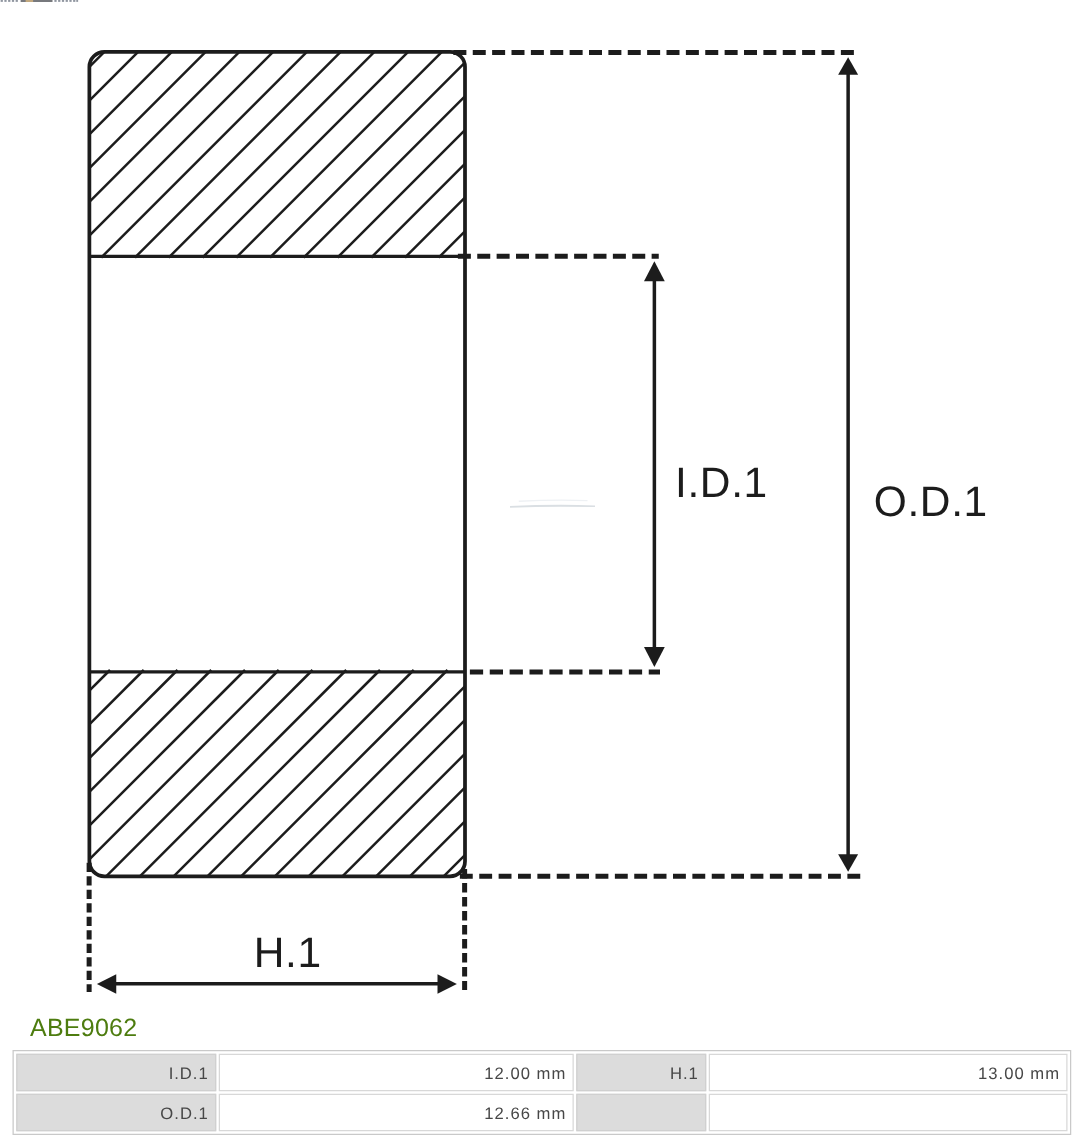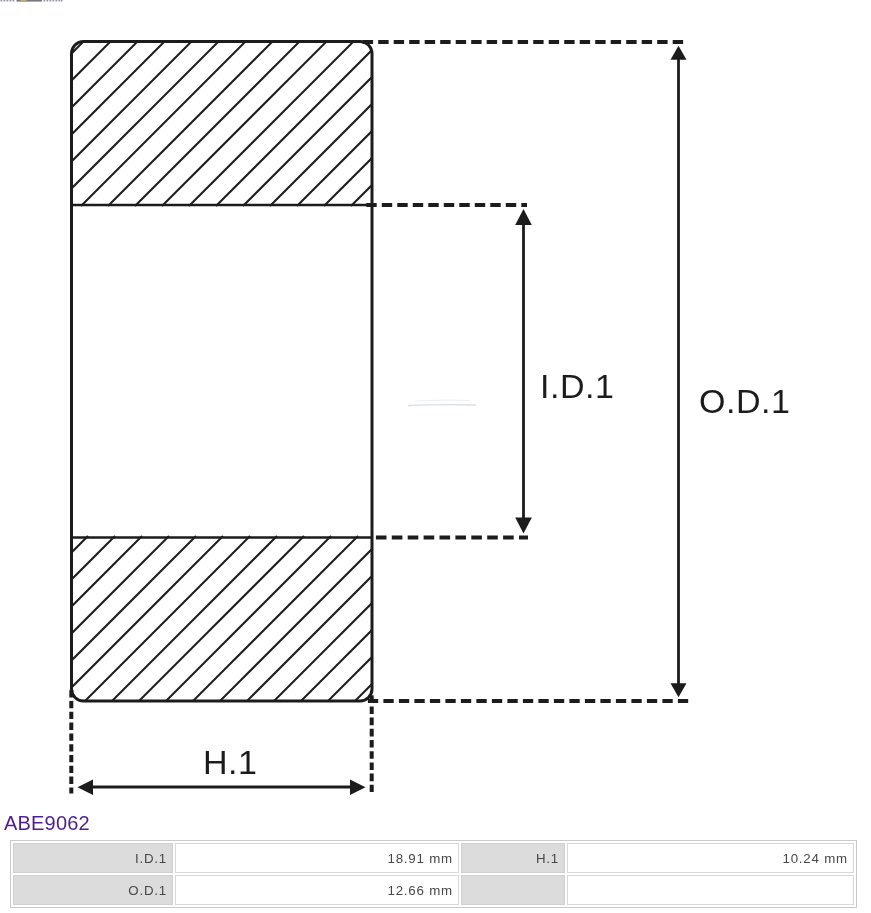--- a/index.html
+++ b/index.html
@@ -1,18 +1,18 @@
 <!DOCTYPE html>
 <html><head>
 <meta charset="utf-8">
 <style>
   html,body{margin:0;padding:0;background:#ffffff;}
   body{width:871px;height:913px;position:relative;font-family:"Liberation Sans",sans-serif;overflow:hidden;}
   #stage{position:absolute;left:0;top:0;width:871px;height:913px;}
-  .partno{position:absolute;left:4px;top:812px;font-size:20px;color:#4c1d95;letter-spacing:0.2px;}
+  .partno{position:absolute;left:24px;top:812px;font-size:20px;color:#4d7c0f;letter-spacing:0.2px;}
   table.spec{position:absolute;left:10px;top:840px;width:847px;border-collapse:separate;border-spacing:2px;border:1px solid #c9c9c9;table-layout:fixed;}
   table.spec td{height:28px;padding:0 5px 0 0;font-size:13.3px;letter-spacing:0.8px;color:#474747;text-align:right;vertical-align:middle;}
   td.lab{background:#dcdcdc;border:1px solid #d0d0d0;}
   td.val{background:#ffffff;border:1px solid #d8d8d8;}
 </style>
 </head>
 <body>
 <svg id="stage" viewBox="0 0 871 913" xmlns="http://www.w3.org/2000/svg">
   <defs>
     <clipPath id="ringclip">
@@ -129,23 +129,23 @@
   <colgroup>
       <col style="width:160px">
       <col style="width:284px">
       <col style="width:104px">
       <col>
     </colgroup>
 
   <tbody>
       <tr>
     <td class="lab">I.D.1</td>
-    <td class="val">18.91 mm</td>
+    <td class="val">12.00 mm</td>
     <td class="lab">H.1</td>
-    <td class="val">10.24 mm</td>
+    <td class="val">13.00 mm</td>
   </tr>
 
   <tr>
     <td class="lab">O.D.1</td>
     <td class="val">12.66 mm</td>
     <td class="lab"></td>
     <td class="val"></td>
   </tr>
 </tbody>
   </table>

